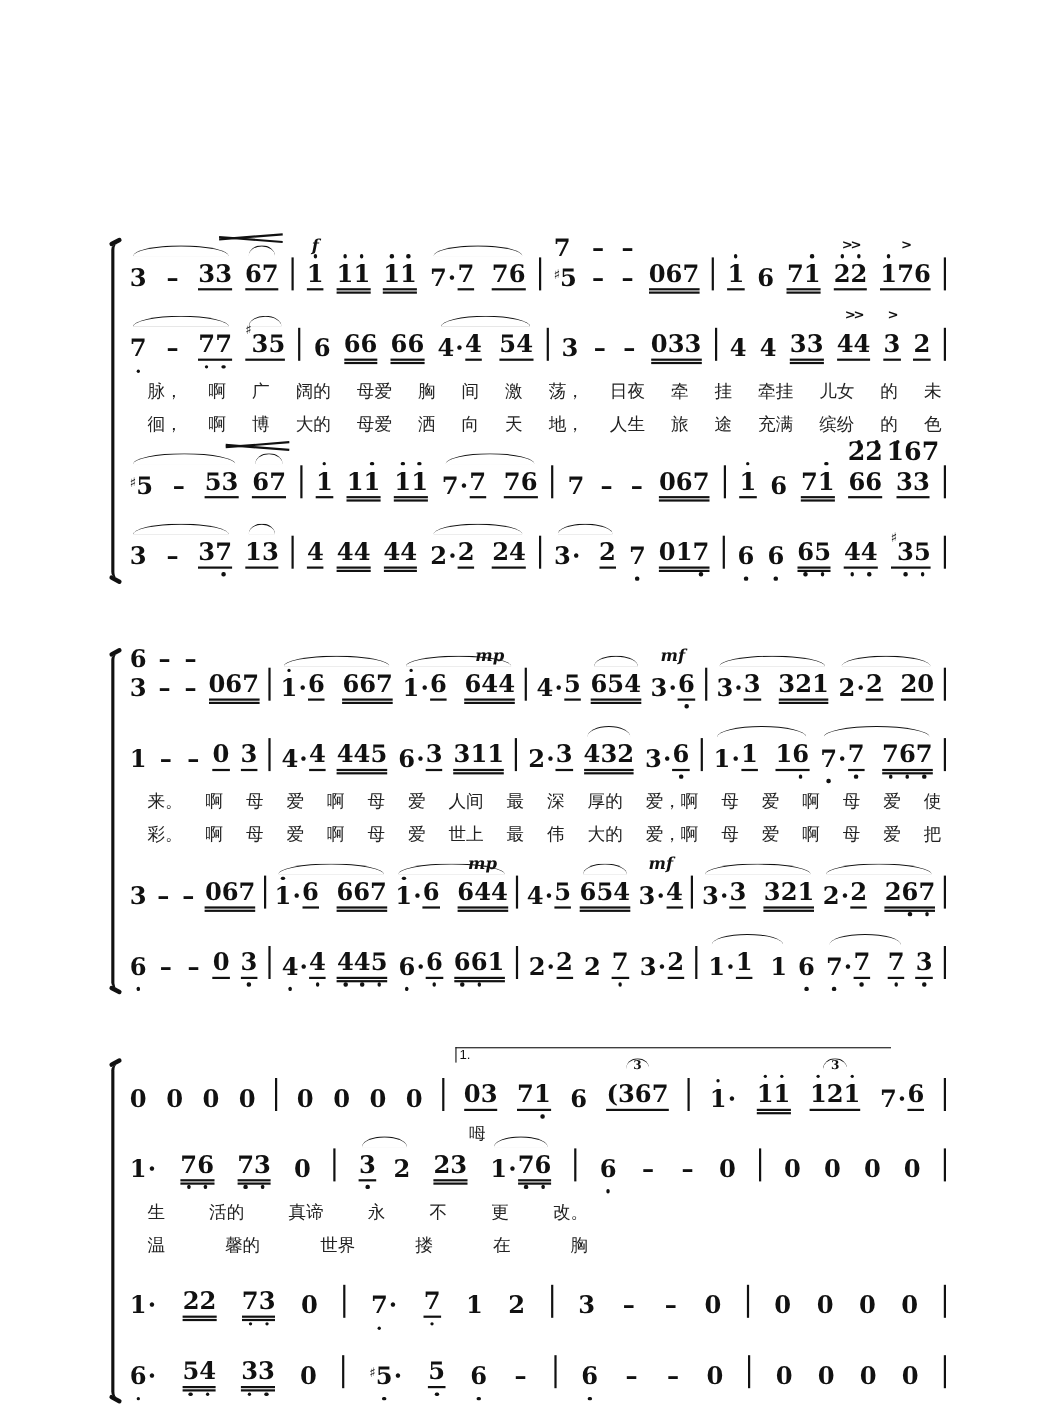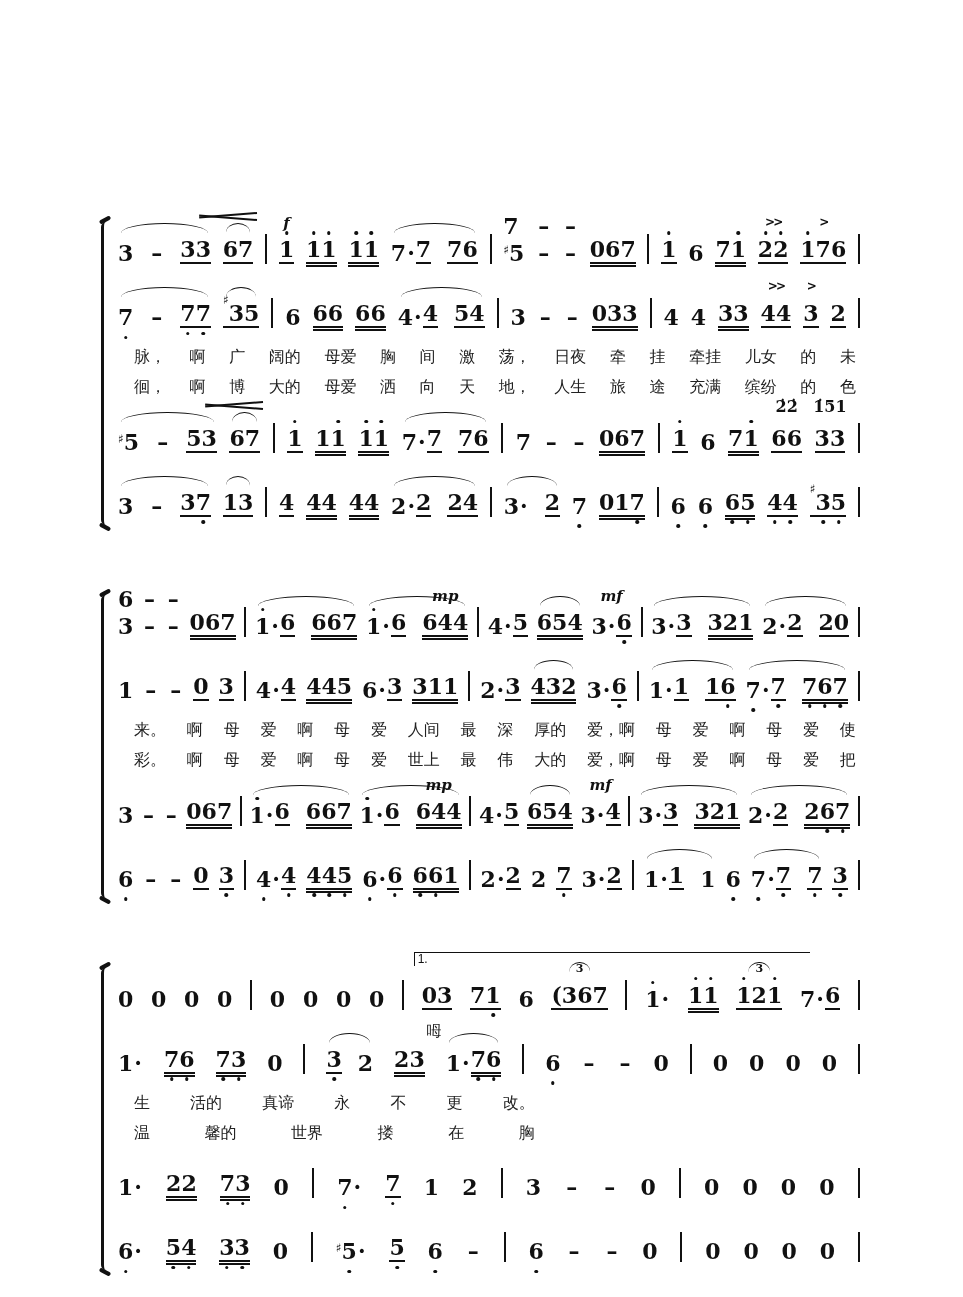--- a/index.html
+++ b/index.html
@@ -32,21 +32,21 @@
   .dot-lo{bottom:-11px;}
   .beam{display:inline-flex;position:relative;border-bottom:2px solid #111;padding-bottom:2px;}
   .beam.u2::after{content:"";position:absolute;left:0;right:0;bottom:-5px;height:2px;background:#111;}
   .barline{width:2px;height:30px;background:#111;align-self:flex-end;margin-bottom:0;}
   .slur-group{position:relative;display:inline-flex;gap:16px;align-items:flex-end;}
   .slur-group::before{content:"";position:absolute;top:-15px;left:3px;right:3px;height:9px;
       border-top:1.6px solid #111;border-radius:50% 50% 0 0/100% 100% 0 0;}
   .ann{position:absolute;top:-22px;left:50%;transform:translateX(-50%);white-space:nowrap;}
   .dyn{font-family:"DejaVu Serif",serif;font-style:italic;font-weight:700;font-size:15px;}
   .acc{font-family:"DejaVu Sans",sans-serif;font-weight:700;font-size:12px;letter-spacing:-2px;}
-  .ossia{font-family:"DejaVu Serif",serif;font-weight:700;font-size:16px;top:-28px;}
+  .ossia{font-family:"DejaVu Serif",serif;font-weight:700;font-size:23px;top:-28px;}
   .tuplet{top:-22px;font-family:"DejaVu Serif",serif;font-weight:700;font-size:11px;
       padding:0 7px;border-top:1.4px solid #111;border-radius:50% 50% 0 0/100% 100% 0 0;height:9px;}
   .hairpin{position:absolute;top:-26px;left:-24px;width:58px;height:9px;}
   .hairpin::before,.hairpin::after{content:"";position:absolute;left:0;right:0;height:1.6px;
       background:#111;transform-origin:right center;}
   .hairpin::before{top:0;transform:rotate(-4.5deg);}
   .hairpin::after{bottom:0;transform:rotate(4.5deg);}
   .volta{position:absolute;top:-32px;left:-8px;width:392px;height:13px;
       border-top:1.6px solid #111;border-left:1.6px solid #111;
       font-size:12px;padding-left:3px;line-height:1.1;}
@@ -531,21 +531,21 @@
             </span>
             <span class="ann ossia">2̇2̇</span>
           </span>
           <span class="tok">
             <span class="core">
               <span class="beam">
                 <span class="ch">3</span>
                 <span class="ch">3</span>
               </span>
             </span>
-            <span class="ann ossia">1̇51</span>
+            <span class="ann ossia">1̇67</span>
           </span>
           <span class="barline"></span>
         </div>
         <div class="note-row">
           <span class="slur-group">
             <span class="tok">
               <span class="core">
                 <span class="ch">3</span>
               </span>
             </span>

